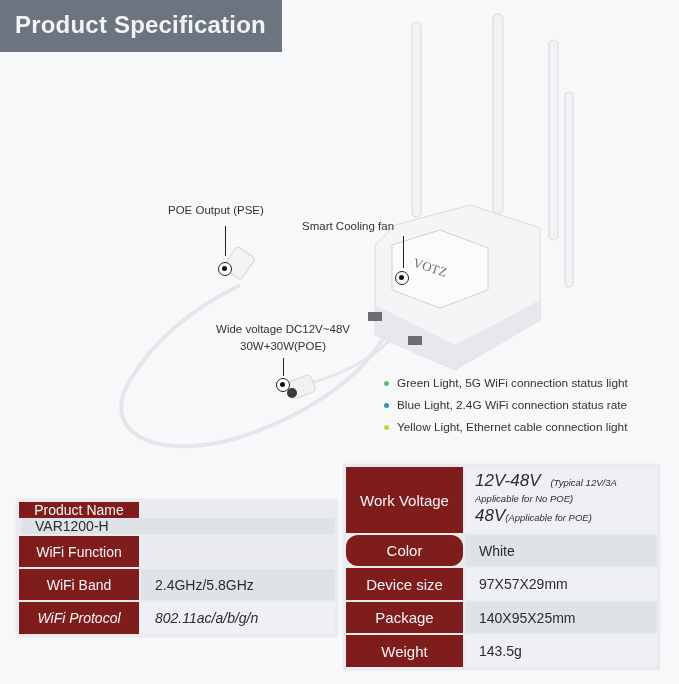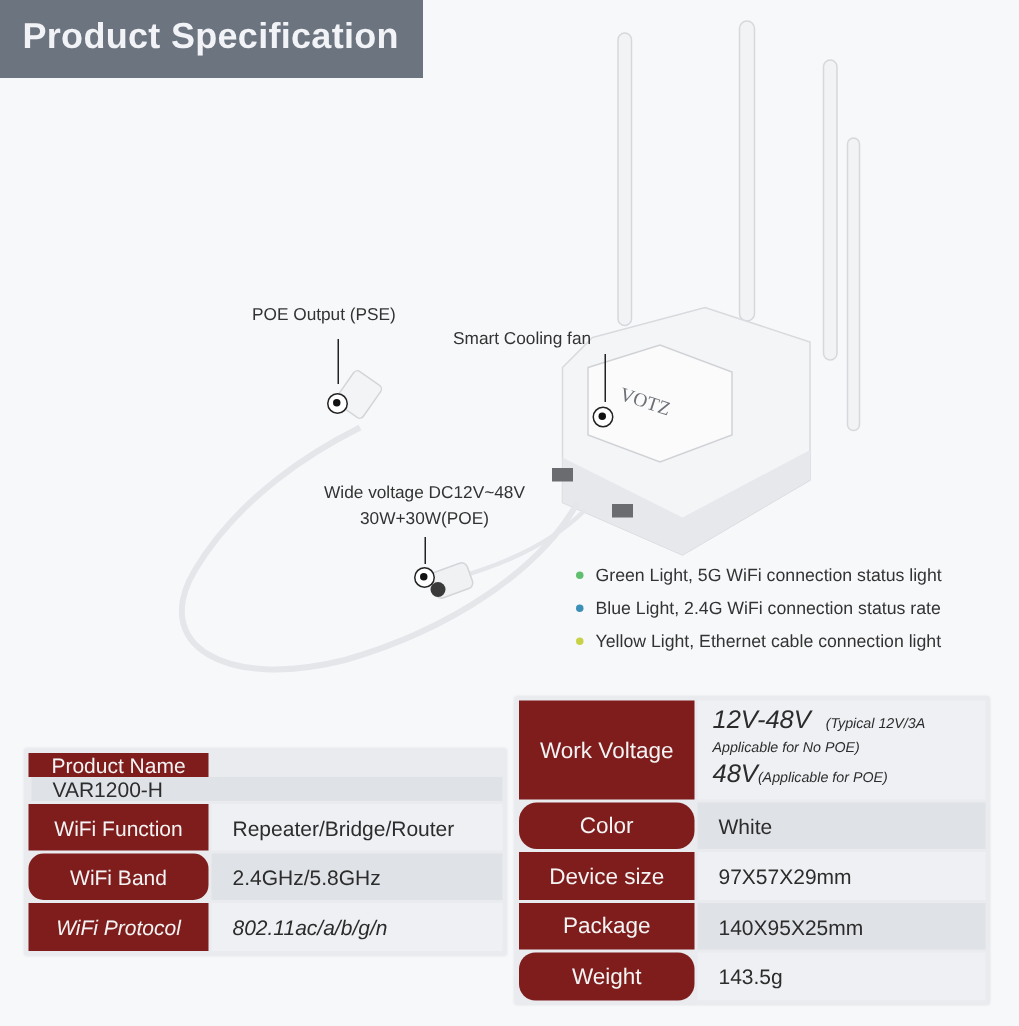--- a/index.html
+++ b/index.html
@@ -90,24 +90,23 @@
   </div>
 </div>
 
 <div class="spec-table" style="left:16px;top:499px;width:316px;">
   <div class="spec-row row-a" style="height:32px;flex-direction:column;">
     <div class="spec-label" style="width:120px;">Product Name</div>
     <div class="spec-value" style="flex:1;margin-left:2px;">VAR1200-H</div>
   </div>
   <div class="spec-row row-b" style="height:31px;">
     <div class="spec-label" style="width:120px;">WiFi Function</div>
-    <div class="spec-value" style="flex:1;margin-left:2px;">Repeater/Bridge/Router</div>
   </div>
   <div class="spec-row row-a" style="height:31px;">
-    <div class="spec-label" style="width:120px;border-radius:10px;">WiFi Band</div>
+    <div class="spec-label" style="width:120px;">WiFi Band</div>
     <div class="spec-value" style="flex:1;margin-left:2px;">2.4GHz/5.8GHz</div>
   </div>
   <div class="spec-row row-b" style="height:32px;font-style:italic;">
     <div class="spec-label" style="width:120px;">WiFi Protocol</div>
     <div class="spec-value" style="flex:1;margin-left:2px;">802.11ac/a/b/g/n</div>
   </div>
 </div>
 
 <div class="spec-table" style="left:343px;top:464px;width:311px;">
   <div class="spec-row row-b" style="height:66px;">
@@ -129,16 +128,16 @@
   </div>
   <div class="spec-row row-b" style="height:32px;">
     <div class="spec-label" style="width:117px;font-size:15px;">Device size</div>
     <div class="spec-value" style="flex:1;margin-left:2px;">97X57X29mm</div>
   </div>
   <div class="spec-row row-a" style="height:31px;">
     <div class="spec-label" style="width:117px;font-size:15px;">Package</div>
     <div class="spec-value" style="flex:1;margin-left:2px;">140X95X25mm</div>
   </div>
   <div class="spec-row row-b" style="height:32px;">
-    <div class="spec-label" style="width:117px;font-size:15px;border-radius:11px;">Weight</div>
+    <div class="spec-label" style="width:117px;font-size:15px;">Weight</div>
     <div class="spec-value" style="flex:1;margin-left:2px;">143.5g</div>
   </div>
 </div>
 
 </body></html>

